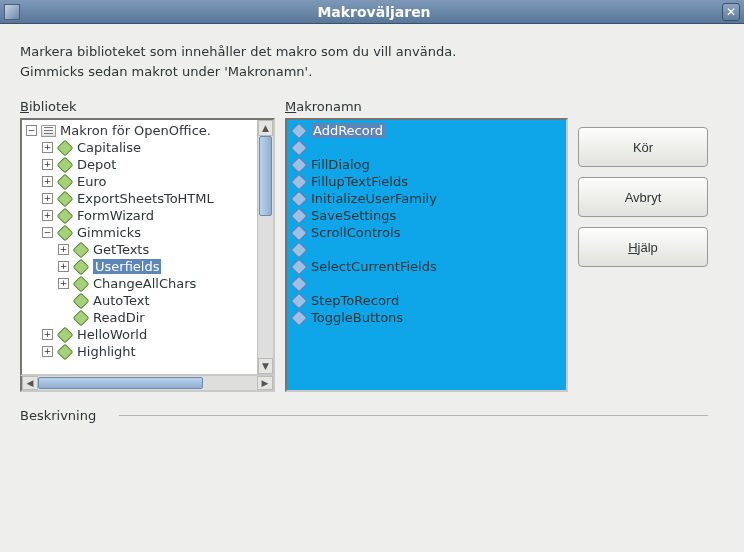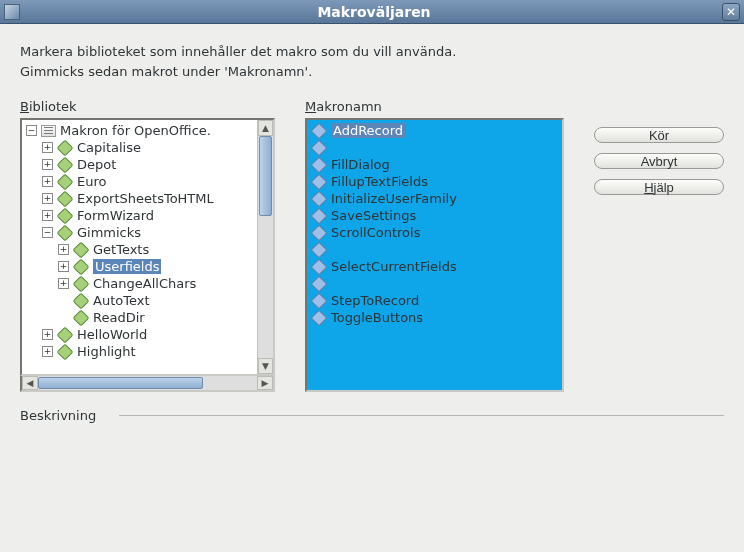--- a/index.html
+++ b/index.html
@@ -32,24 +32,24 @@
 .title-close {
   width: 18px; height: 18px;
   background: linear-gradient(to bottom, #8ea8c4, #627d9b);
   border: 1px solid #3a506b;
   border-radius: 3px;
   display: flex; align-items: center; justify-content: center;
   color: #fff; font-size: 12px;
   cursor: pointer;
 }
 .content {
-  padding: 18px 20px 12px 20px;
+  padding: 18px 36px 12px 20px;
 }
 .intro { line-height: 1.5; margin-bottom: 18px; }
-.cols { display: flex; gap: 30px; }
+.cols { display: flex; gap: 10px; }
 .col1 { width: 255px; }
 .col2 { flex: 1; }
 .col3 { width: 130px; display: flex; flex-direction: column; gap: 10px; }
 .section-label { margin-bottom: 4px; display: inline-block; }
 .u { text-decoration: underline; }
 .tree-wrap {
   position: relative;
   border: 2px inset #c9c9c5;
   background: #fff;
   height: 258px;
@@ -156,24 +156,24 @@
 .indent1 { padding-left: 18px; }
 .indent2 { padding-left: 34px; }
 .list-wrap {
   border: 2px inset #c9c9c5;
   background: #0ea5e9;
   height: 274px;
   padding: 2px;
   overflow: hidden;
 }
 .btn {
-  height: 16px;
+  height: 40px;
   background: linear-gradient(to bottom, #fdfdfb, #e1e1dd);
   border: 1px solid #9a9a95;
-  border-radius: 12px;
+  border-radius: 4px;
   font-size: 13px;
   color: #2e3436;
   cursor: pointer;
 }
 .desc {
   margin-top: 16px;
   display: flex; align-items: center; gap: 23px;
   color: #2e3436;
 }
 .desc-line { flex: 1; height: 1px; background: #b5b5af; }

